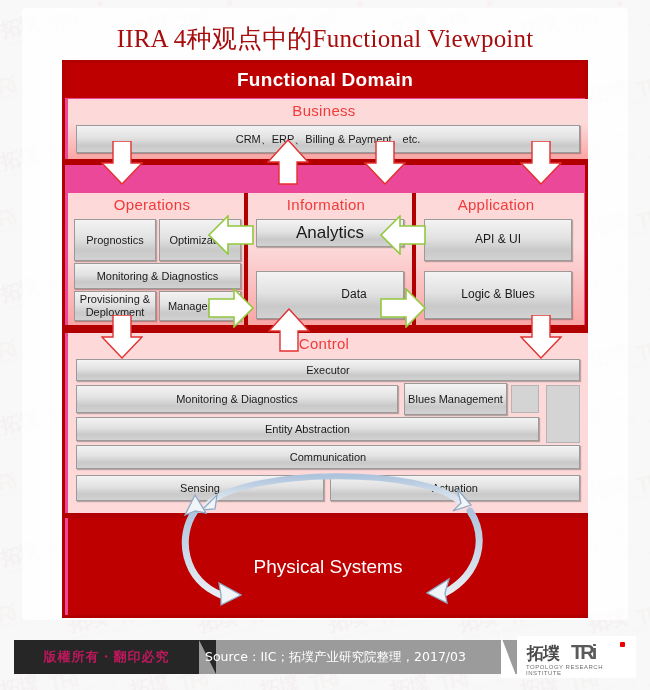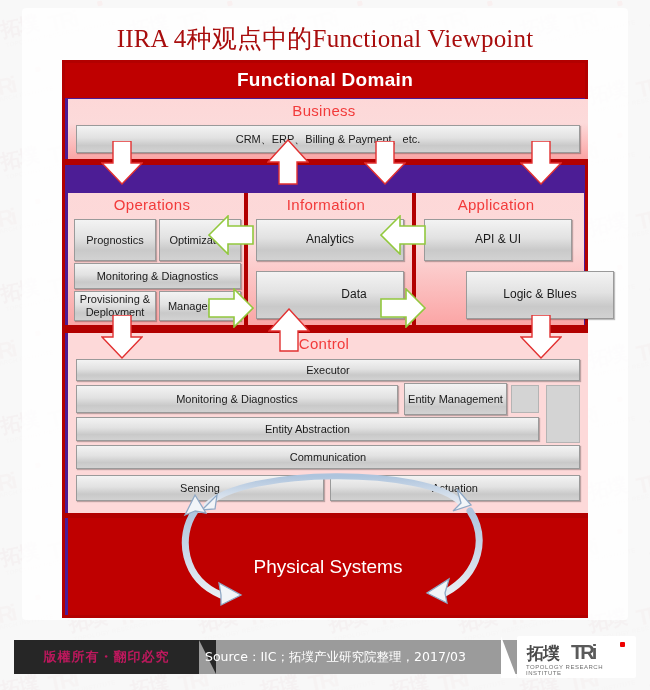--- a/index.html
+++ b/index.html
@@ -43,21 +43,21 @@
   
   #title{
     position:absolute;left:0;top:22px;width:650px;text-align:center;
     font-family:"Liberation Serif","DejaVu Serif",serif;
     font-size:25px;color:#a80d0d;z-index:5;letter-spacing:.2px;
   }
 
   
   #frame{
     position:absolute;left:62px;top:60px;width:526px;height:558px;
-    border:3px solid #b20000;background:#4c1d95;z-index:4;box-sizing:border-box;
+    border:3px solid #b20000;background:#ec4899;z-index:4;box-sizing:border-box;
   }
   .hdr{
     background:#bf0000;color:#fff;text-align:center;font-weight:bold;
     font-size:19px;padding:6px 0 7px 0;letter-spacing:.3px;
   }
 
   .band{position:relative;box-sizing:border-box;}
   .bandtitle{
     text-align:center;color:#f23a3a;font-size:15px;padding:3px 8px 2px 0;
     letter-spacing:.3px;
@@ -180,40 +180,40 @@
       <div class="bandtitle">Operations</div>
       <div class="gbox" style="position:absolute;left:6px;top:26px;width:82px;height:42px;">Prognostics</div>
       <div class="gbox" style="position:absolute;left:91px;top:26px;width:82px;height:42px;">Optimization</div>
       <div class="gbox" style="position:absolute;left:6px;top:70px;width:167px;height:26px;">Monitoring &amp; Diagnostics</div>
       <div class="gbox" style="position:absolute;left:6px;top:98px;width:82px;height:30px;">Provisioning &amp; Deployment</div>
       <div class="gbox" style="position:absolute;left:91px;top:98px;width:82px;height:30px;">Management</div>
     </div>
 
     <div class="col colInf pinkgrad">
       <div class="bandtitle">Information</div>
-      <div class="gbox" style="position:absolute;left:8px;top:26px;width:148px;height:42px;font-size:12px;">Analytics</div>
+      <div class="gbox" style="position:absolute;left:8px;top:26px;width:148px;height:28px;font-size:17px;">Analytics</div>
       <div class="gbox" style="position:absolute;left:8px;top:78px;width:148px;height:48px;font-size:12px;padding-left:48px;">Data</div>
     </div>
 
     <div class="col colApp pinkgrad">
       <div class="bandtitle">Application</div>
       <div class="gbox" style="position:absolute;left:8px;top:26px;width:148px;height:42px;font-size:12px;">API &amp; UI</div>
-      <div class="gbox" style="position:absolute;left:8px;top:78px;width:148px;height:48px;font-size:12px;margin-left:42px;">Logic &amp; Blues</div>
+      <div class="gbox" style="position:absolute;left:8px;top:78px;width:148px;height:48px;font-size:12px;">Logic &amp; Blues</div>
     </div>
   </div>
 
   <div class="hdiv" style="top:262px;height:8px;"></div>
 
   <div id="control" class="band pinkflat">
     <div class="bandtitle" style="padding-top:2px;">Control</div>
 
     <div class="gbox" style="position:absolute;left:8px;top:26px;width:504px;height:22px;">Executor</div>
 
     <div class="gbox" style="position:absolute;left:8px;top:52px;width:322px;height:28px;">Monitoring &amp; Diagnostics</div>
-    <div class="gbox" style="position:absolute;left:336px;top:50px;width:103px;height:32px;">Entity Management</div>
+    <div class="gbox" style="position:absolute;left:336px;top:50px;width:103px;height:32px;">Blues Management</div>
     <div class="gplain" style="position:absolute;left:443px;top:52px;width:28px;height:28px;"></div>
     <div class="gplain" style="position:absolute;left:478px;top:52px;width:34px;height:58px;"></div>
 
     <div class="gbox" style="position:absolute;left:8px;top:84px;width:463px;height:24px;">Entity Abstraction</div>
 
     <div class="gbox" style="position:absolute;left:8px;top:142px;width:248px;height:26px;">Sensing</div>
 
     <div class="gbox" style="position:absolute;left:8px;top:112px;width:504px;height:24px;">Communication</div>
     <div class="gbox" style="position:absolute;left:262px;top:142px;width:250px;height:26px;">Actuation</div>
   </div>

